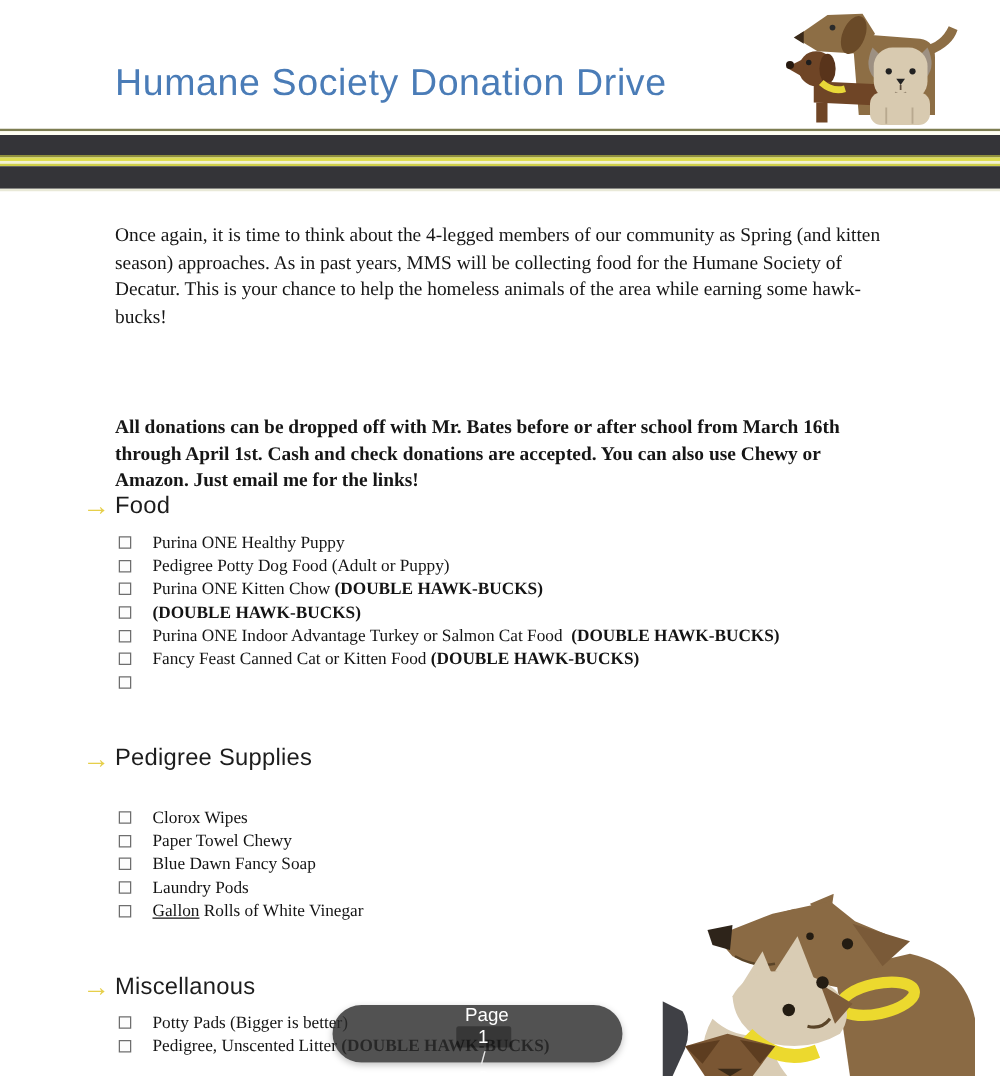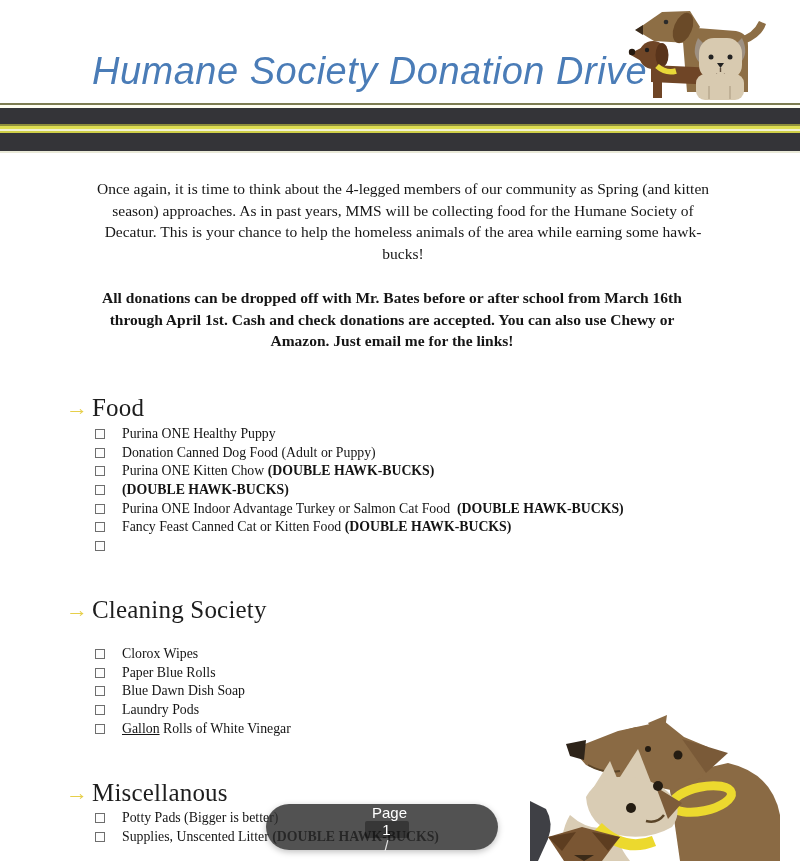--- a/index.html
+++ b/index.html
@@ -7,53 +7,53 @@
   .page {
     position:relative; width:800px; height:861px; margin:0 auto;
     background:#ffffff; overflow:hidden;
     font-family:"Liberation Serif", serif; color:#1a1a1a;
   }
 
   
   .doc-title {
     position:absolute; left:92px; top:50px;
     font-family:"Liberation Sans", sans-serif;
-    font-size:38px; font-weight:400; color:#4a7cb7; letter-spacing:0.5px;font-style:italic;
+    font-size:30px; font-weight:400; color:#4a7cb7; letter-spacing:0.5px;
   }
   .dogs-top { position:absolute; left:626px; top:2px; }
 
   
   .bar { position:absolute; left:0; top:103px; width:800px; }
   .bar .l1 { height:2px;  background:#7d7d52; }
   .bar .l2 { height:3px;  background:#fffef2; }
   .bar .l3 { height:16px; background:#343438; }
   .bar .l4 { height:2px;  background:#90903c; }
   .bar .l5 { height:3px;  background:#dede52; }
   .bar .l6 { height:2px;  background:#f2f2d2; }
   .bar .l7 { height:2px;  background:#cfcf48; }
   .bar .l8 { height:18px; background:#343438; }
   .bar .l9 { height:2px;  background:#e9e9d8; }
 
   
   .para {
     position:absolute; left:92px; width:622px;
-    font-size:15.5px; line-height:21.6px; color:#161616;text-align:center;
-  }
-  .para.b { font-weight:bold; width:600px; }
+    font-size:15.5px; line-height:21.6px; color:#161616;
+  }
+  .para.b { font-weight:bold; width:600px;margin-top:44px; }
 
   
   .sec-head { position:absolute; left:66px; display:flex; align-items:center; }
   .sec-arrow {
     font-family:"Liberation Sans", sans-serif;
     color:#e6cf4a; font-size:22px; font-weight:bold; margin-right:4px;
     line-height:1;
   }
   .sec-title {
-    font-family:Liberation Serif, serif;
-    font-size:25px; color:#1d1d1d; letter-spacing:0.2px;
+    font-family:Liberation Sans, sans-serif;
+    font-size:19px; color:#1d1d1d; letter-spacing:0.2px;
   }
   .list { position:absolute; left:0; width:760px; }
   .item {
     display:flex; align-items:center; height:18.6px;
     padding-left:95px; font-size:13.8px; color:#141414; white-space:pre;
   }
   .cb {
     width:10px; height:10px; border:1.4px solid #6e6e6e; background:#fdfdfd;
     margin-right:17px; flex:none;
   }
@@ -142,47 +142,47 @@
 
   <div class="para" style="top:178px">Once again, it is time to think about the 4-legged members of our community as Spring (and kitten season) approaches. As in past years, MMS will be collecting food for the Humane Society of Decatur. This is your chance to help the homeless animals of the area while earning some hawk-bucks!</div>
   <div class="para b" style="top:287px">All donations can be dropped off with Mr. Bates before or after school from March 16th through April 1st. Cash and check donations are accepted. You can also use Chewy or Amazon. Just email me for the links!</div>
 
   <div class="sec-head" style="top:394px">
     <span class="sec-arrow">→</span>
     <span class="sec-title">Food</span>
   </div>
   <div class="list" style="top:425px">
     <div class="item"><span class="cb"></span><span class="it-u"></span><span>Purina ONE Healthy Puppy</span><b></b></div>
-    <div class="item"><span class="cb"></span><span class="it-u"></span><span>Donation Canned Dog Food (Adult or Puppy)</span><b></b></div>
+    <div class="item"><span class="cb"></span><span class="it-u"></span><span>Pedigree Potty Dog Food (Adult or Puppy)</span><b></b></div>
     <div class="item"><span class="cb"></span><span class="it-u"></span><span>Purina ONE Kitten Chow </span><b>(DOUBLE HAWK-BUCKS)</b></div>
     <div class="item"><span class="cb"></span><span class="it-u"></span><b>(DOUBLE HAWK-BUCKS)</b></div>
     <div class="item"><span class="cb"></span><span class="it-u"></span><span>Purina ONE Indoor Advantage Turkey or Salmon Cat Food  </span><b>(DOUBLE HAWK-BUCKS)</b></div>
     <div class="item"><span class="cb"></span><span class="it-u"></span><span>Fancy Feast Canned Cat or Kitten Food </span><b>(DOUBLE HAWK-BUCKS)</b></div>
     <div class="item"><span class="cb"></span><span class="it-u"></span><b></b></div>
   </div>
 
   <div class="sec-head" style="top:596px">
     <span class="sec-arrow">→</span>
-    <span class="sec-title">Cleaning Society</span>
+    <span class="sec-title">Pedigree Supplies</span>
   </div>
   <div class="list" style="top:645px">
     <div class="item"><span class="cb"></span><span class="it-u"></span><span>Clorox Wipes</span><b></b></div>
-    <div class="item"><span class="cb"></span><span class="it-u"></span><span>Paper Blue Rolls</span><b></b></div>
-    <div class="item"><span class="cb"></span><span class="it-u"></span><span>Blue Dawn Dish Soap</span><b></b></div>
+    <div class="item"><span class="cb"></span><span class="it-u"></span><span>Paper Towel Chewy</span><b></b></div>
+    <div class="item"><span class="cb"></span><span class="it-u"></span><span>Blue Dawn Fancy Soap</span><b></b></div>
     <div class="item"><span class="cb"></span><span class="it-u"></span><span>Laundry Pods</span><b></b></div>
     <div class="item"><span class="cb"></span><span class="it-u">Gallon</span><span> Rolls of White Vinegar</span><b></b></div>
   </div>
 
   <div class="sec-head" style="top:779px">
     <span class="sec-arrow">→</span>
     <span class="sec-title">Miscellanous</span>
   </div>
   <div class="list" style="top:809px">
     <div class="item"><span class="cb"></span><span class="it-u"></span><span>Potty Pads (Bigger is better)</span><b></b></div>
-    <div class="item"><span class="cb"></span><span class="it-u"></span><span>Supplies, Unscented Litter </span><b>(DOUBLE HAWK-BUCKS)</b></div>
+    <div class="item"><span class="cb"></span><span class="it-u"></span><span>Pedigree, Unscented Litter </span><b>(DOUBLE HAWK-BUCKS)</b></div>
   </div>
 
   <div class="dogs-bottom">
     <svg width="270" height="146" viewBox="0 0 270 146">
 
       <path d="M0,86 L16,94 Q24,108 18,124 L8,146 L0,146 Z" fill="#3f4045"></path>
 
       <path d="M92,44 q18,-12 14,-32 l-11,3 q4,14 -11,23 z" fill="#8a6a44"></path>
 
       <path d="M138,62 L198,48 Q242,58 250,100 L250,146 L150,146 Z" fill="#8a6a44"></path>

